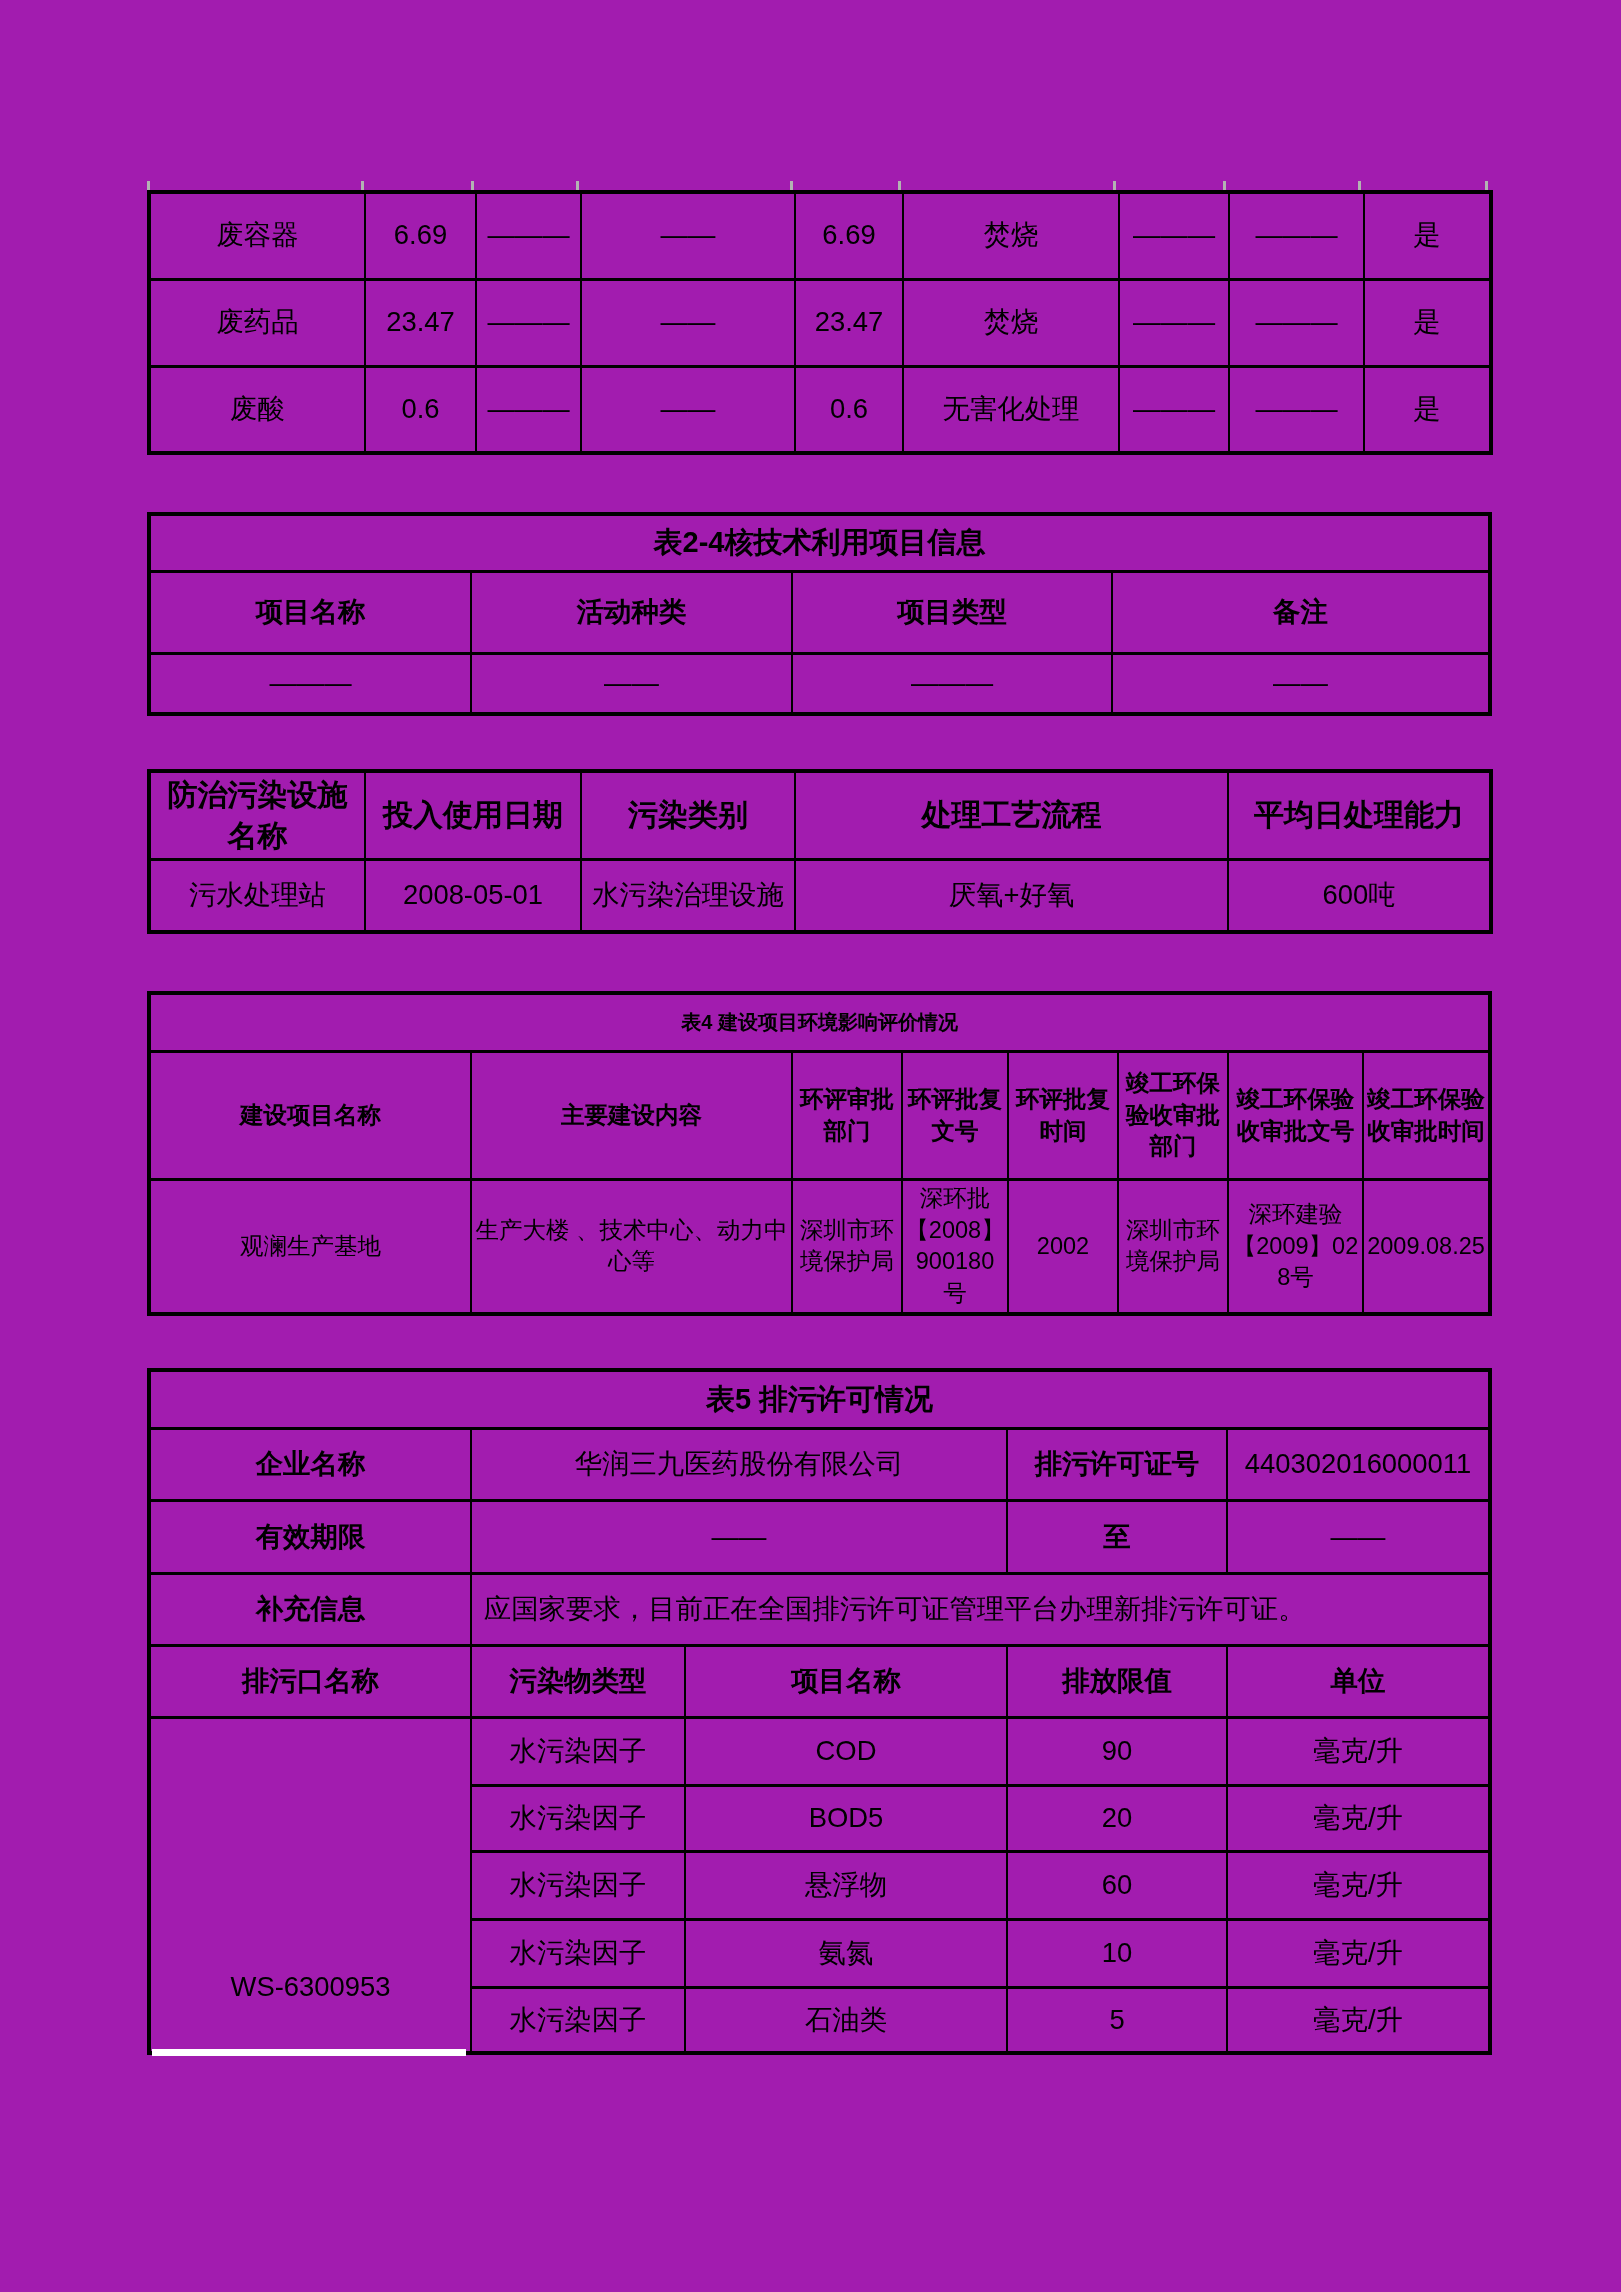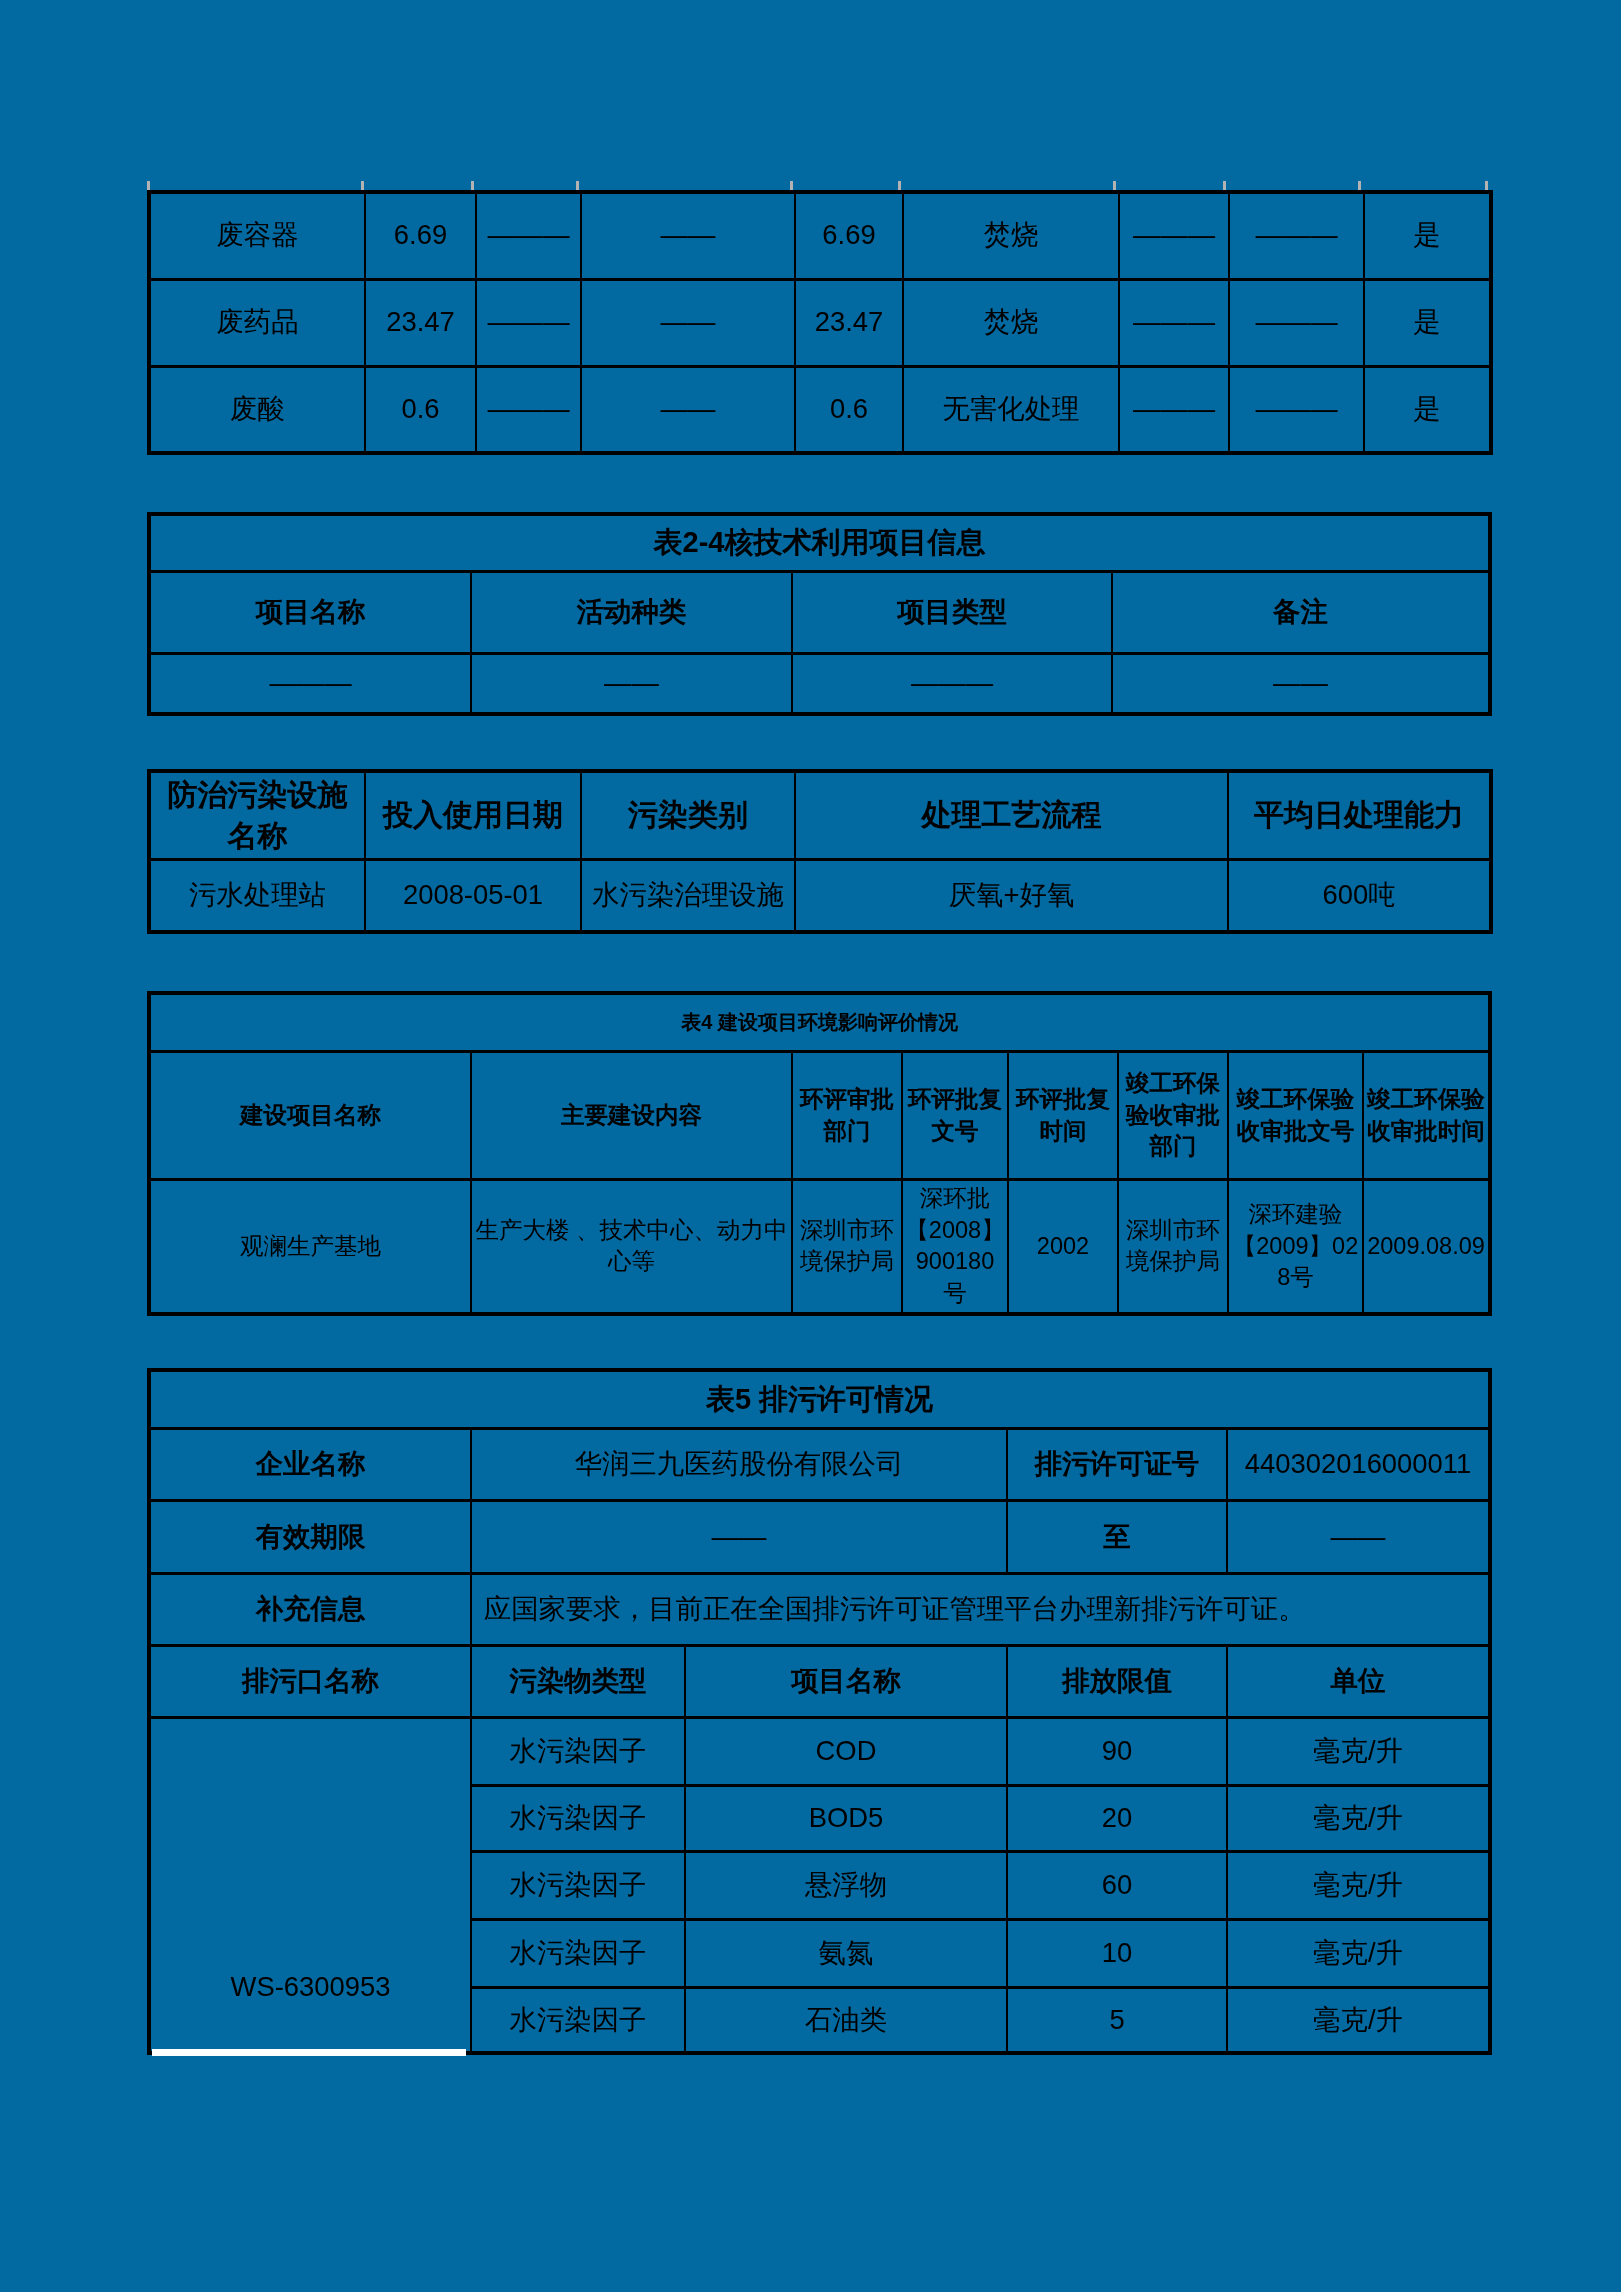--- a/index.html
+++ b/index.html
@@ -1,20 +1,20 @@
 <!DOCTYPE html>
 <html><head>
 <meta charset="utf-8">
 <style>
   html,body{margin:0;padding:0;background:#ffffff;}
   .page{
     position:relative;
     width:1621px;height:2293px;
     box-sizing:border-box;
-    background:#0369a1;
+    background:#a21caf;
     font-family:"Liberation Sans","DejaVu Sans",sans-serif;
     color:#000;
     padding:190px 133px 0 147px;
   }
   table{
     border-collapse:collapse;
     table-layout:fixed;
     width:1341px;
     border:4.9px solid #000;
   }
@@ -194,21 +194,21 @@
       <th>竣工环保验收审批时间</th>
     </tr>
     <tr class="h129">
       <td>观澜生产基地</td>
       <td>生产大楼 、技术中心、动力中心等</td>
       <td>深圳市环境保护局</td>
       <td>深环批【2008】900180号</td>
       <td>2002</td>
       <td>深圳市环境保护局</td>
       <td>深环建验【2009】028号</td>
-      <td>2009.08.09</td>
+      <td>2009.08.25</td>
     </tr>
   </tbody>
     </table>
 
   <div class="t5wrap gap4">
     <table>
       <colgroup>
         <col style="width:322px">
           <col style="width:214px">
           <col style="width:322px">

